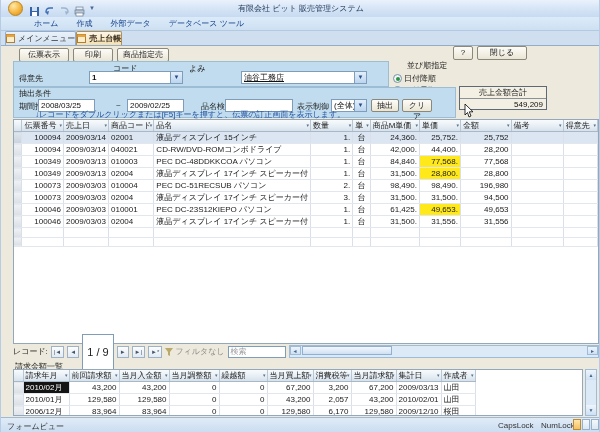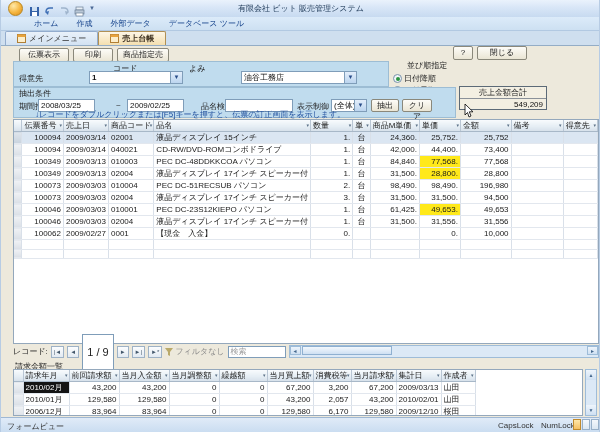--- a/index.html
+++ b/index.html
@@ -21,21 +21,21 @@
 
   
   .ribbontabs{position:absolute;left:0;top:17px;width:600px;height:14px;
     background:linear-gradient(#dcebf9,#cde0f2);border-bottom:1px solid #b2c9e2;
     display:flex;align-items:center;padding-left:24px;box-sizing:border-box;}
   .rtab{font-size:8px;color:#15428b;padding:0 9px;line-height:13px;}
 
   
   .doctabs{position:absolute;left:0;top:31px;width:600px;height:15px;background:#cfdfef;
     border-bottom:1px solid #94adc6;display:flex;align-items:flex-end;padding-left:4px;box-sizing:border-box;}
-  .dtab{display:flex;align-items:center;gap:3px;font-size:8px;height:13px;padding:0 11px;
+  .dtab{display:flex;align-items:center;gap:3px;font-size:8px;height:13px;padding:0 0;
     border:1px solid #93accd;border-bottom:none;border-radius:2px 2px 0 0;
     background:linear-gradient(#e9f1fa,#d3e2f2);color:#333;}
   .dtab.active{background:linear-gradient(#fdf6e6,#f4dfb0);border-color:#b09055;font-weight:bold;color:#3c3020;}
   .dtab .tabic{width:9px;height:9px;display:inline-block;}
 
   
   .form{position:absolute;left:0;top:46px;width:600px;height:371px;background:#ede9dc;}
   .bluepanel{position:absolute;background:#c0dcee;border:1px solid #9dbdd4;box-sizing:border-box;}
 
   .btn{position:absolute;height:14px;font-size:8px;line-height:12px;text-align:center;color:#222;
@@ -187,21 +187,21 @@
     <button class="btn" style="left:476px;top:0px;width:50px;">閉じる</button>
 
     <div class="bluepanel" style="left:12px;top:15px;width:376px;height:26px;"></div>
     <span class="lbl" style="left:18px;top:27px;">得意先</span>
     <span class="lbl" style="left:112px;top:17px;">コード</span>
     <span class="lbl" style="left:188px;top:17px;">よみ</span>
     <div class="inputbox" style="left:88px;top:25px;width:94px;height:13px;font-weight:bold;">
       <span>1</span>
       <span class="combo-arrow">▼</span>
     </div>
-    <div class="inputbox" style="left:240px;top:25px;width:116px;height:13px;">
+    <div class="inputbox" style="left:240px;top:25px;width:126px;height:13px;text-decoration:underline;">
       <span>油谷工務店</span>
       <span class="combo-arrow">▼</span>
     </div>
 
     <div class="sortgrp">
       <div style="margin-bottom:2px;margin-left:14px;">並び順指定</div>
       <label class="radio-row">
         <span class="radio sel"></span>
         <span>日付降順</span>
       </label>
@@ -288,21 +288,21 @@
             <tr>
               <td class="selc"></td>
               <td class="a-r">100094</td>
               <td class="">2009/03/14</td>
               <td class="">040021</td>
               <td class="">CD-RW/DVD-ROMコンボドライブ</td>
               <td class="a-r">1.</td>
               <td class="a-c">台</td>
               <td class="a-r">42,000.</td>
               <td class="a-r">44,400.</td>
-              <td class="a-r">73,400</td>
+              <td class="a-r">28,200</td>
               <td class=""></td>
               <td class=""></td>
             </tr>
             <tr>
               <td class="selc"></td>
               <td class="a-r">100349</td>
               <td class="">2009/03/13</td>
               <td class="">010003</td>
               <td class="">PEC DC-48DDKKCOA パソコン</td>
               <td class="a-r">1.</td>
@@ -373,34 +373,20 @@
               <td class="selc"></td>
               <td class="a-r">100046</td>
               <td class="">2009/03/03</td>
               <td class="">02004</td>
               <td class="">液晶ディスプレイ 17インチ スピーカー付</td>
               <td class="a-r">1.</td>
               <td class="a-c">台</td>
               <td class="a-r">31,500.</td>
               <td class="a-r">31,556.</td>
               <td class="a-r">31,556</td>
-              <td class=""></td>
-              <td class=""></td>
-            </tr>
-            <tr>
-              <td class="selc"></td>
-              <td class="a-r">100062</td>
-              <td class="">2009/02/27</td>
-              <td class="">0001</td>
-              <td class="">【現金　入金】</td>
-              <td class="a-r">0.</td>
-              <td class="a-c"></td>
-              <td class="a-r"></td>
-              <td class="a-r">0.</td>
-              <td class="a-r">10,000</td>
               <td class=""></td>
               <td class=""></td>
             </tr>
             <tr>
               <td class="selc"></td>
               <td></td>
               <td></td>
               <td></td>
               <td></td>
               <td></td>

